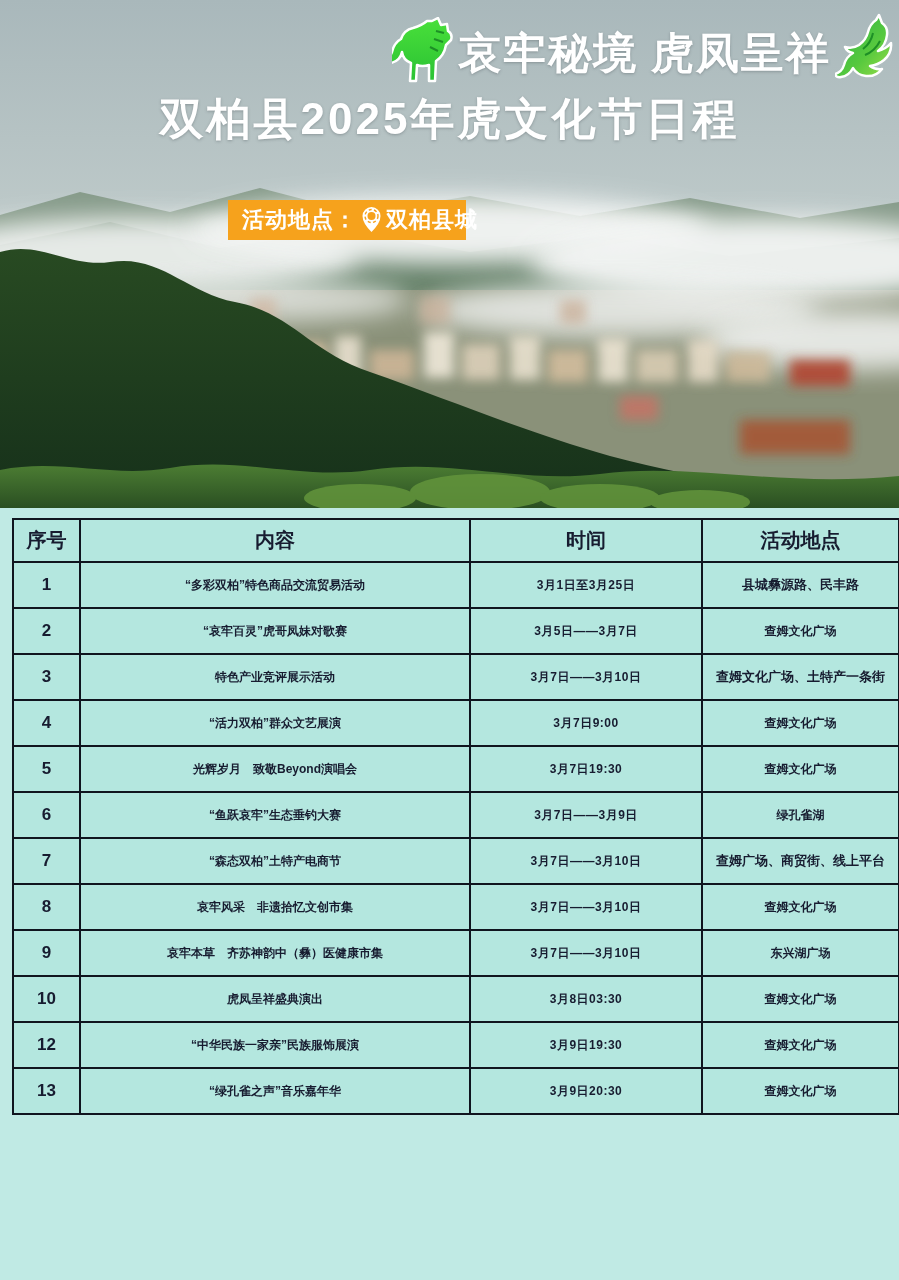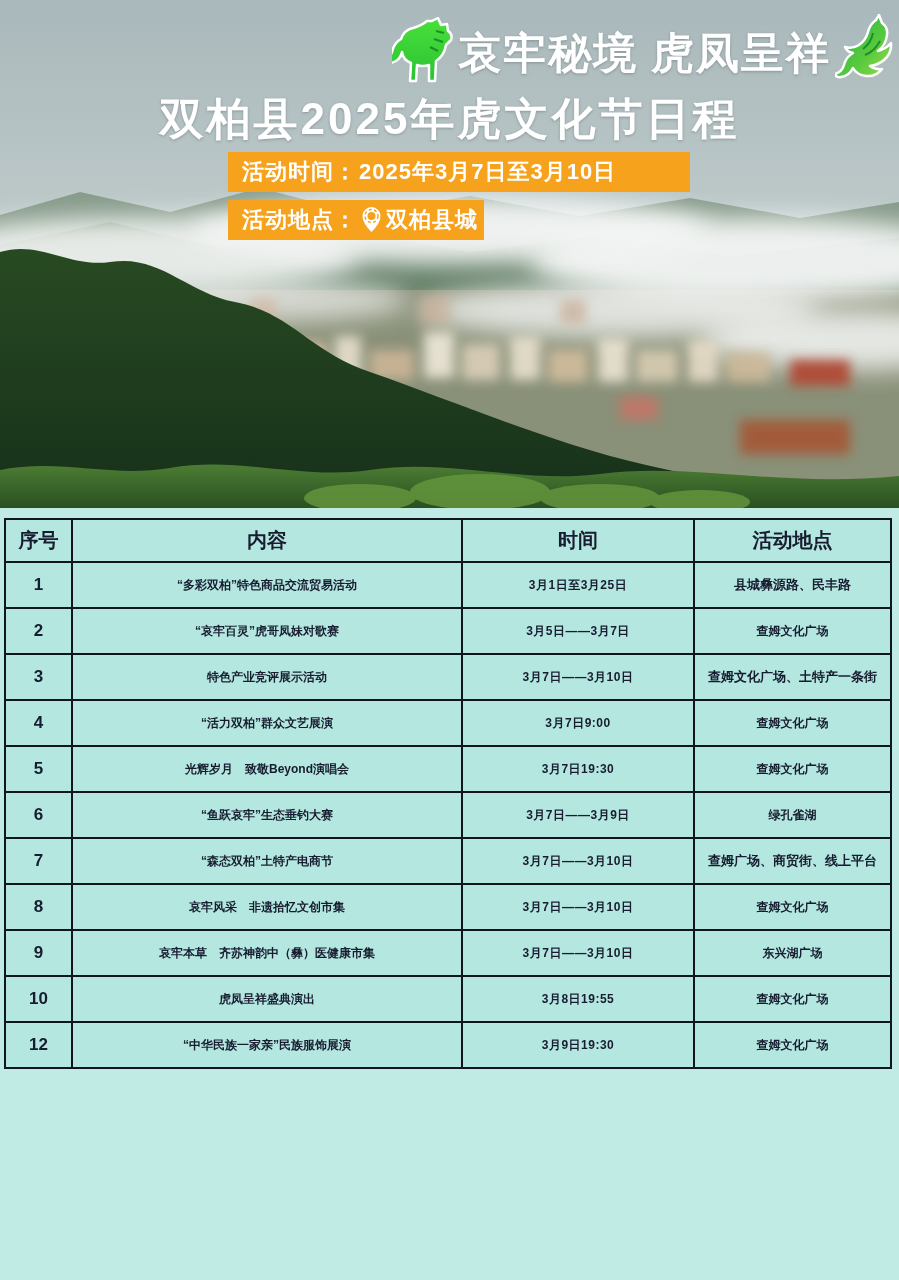--- a/index.html
+++ b/index.html
@@ -39,24 +39,24 @@
     letter-spacing:3px;text-shadow:0 1px 3px rgba(60,70,75,.35);
   }
   .icon-wrap{display:inline-flex;align-items:center;}
   .banner{
     position:absolute;left:228px;height:40px;
     background:var(--accent-orange);
     color:#fff;font-weight:bold;font-size:22px;line-height:40px;
     padding:0 14px;white-space:nowrap;display:flex;align-items:center;gap:2px;
   }
   .banner-time{top:152px;width:462px;letter-spacing:1px;}
-  .banner-loc{top:200px;width:256px;letter-spacing:1px;}
+  .banner-loc{top:200px;width:238px;letter-spacing:1px;}
   .pin{display:inline-flex;margin:0 2px;}
   
-  .table-wrap{position:absolute;left:4px;top:518px;width:800px;}
+  .table-wrap{position:absolute;left:12px;top:518px;width:800px;}
   table{
     width:100%;border-collapse:collapse;table-layout:fixed;
     background:var(--table-bg);
   }
   th,td{
     border:2px solid var(--border-dark);
     text-align:center;vertical-align:middle;
     color:var(--text-dark);font-weight:bold;
     overflow:hidden;white-space:nowrap;
   }
@@ -187,24 +187,20 @@
               <stop offset="1" stop-color="#9ade4a"></stop>
             </linearGradient>
           </defs>
           <path d="M44,2 l3,8 q6,4 5,12 q-1,10 -9,16 q8,-2 13,-8 q1,10 -7,17 q-6,5 -14,6 q5,4 12,3 q-6,8 -16,7 q-9,-1 -13,-8 q-4,8 -12,9 q-5,1 -6,-3 q7,-2 9,-9 q2,-8 9,-12 q-6,-1 -8,-6 q8,2 14,-2 q7,-5 9,-13 q2,-8 8,-12 z" fill="url(#ph)" stroke="#ffffff" stroke-width="2.5" stroke-linejoin="round"></path>
           <path d="M38,20 q-2,10 -10,16 M45,28 q-5,10 -15,14" stroke="#1d8f26" stroke-width="2" fill="none"></path>
         </svg>
       </span>
     </div>
     <h2 class="sub-title" data-name="poster-subtitle">双柏县2025年虎文化节日程</h2>
 
-    <div class="banner banner-time" data-name="time-banner">
-      <span data-name="time-banner-label">活动时间：</span>
-      <span data-name="time-banner-value">2025年3月7日至3月10日</span>
-    </div>
     <div class="banner banner-loc" data-name="location-banner">
       <span data-name="location-banner-label">活动地点：</span>
       <span class="pin" data-name="location-pin-icon">
         <svg width="21" height="28" viewBox="0 0 21 28">
           <path d="M10.5,1 a9,9 0 0 1 9,9 q0,7 -9,16 q-9,-9 -9,-16 a9,9 0 0 1 9,-9 z" fill="#ffffff"></path>
           <circle cx="10.5" cy="10" r="4" fill="#f6a21c"></circle>
           <circle cx="10.5" cy="10" r="6.5" fill="none" stroke="#f6a21c" stroke-width="1.4" stroke-dasharray="3 2.4"></circle>
         </svg>
       </span>
       <span data-name="location-banner-value">双柏县城</span>
@@ -278,26 +274,32 @@
           </tr>
           <tr data-name="table-row">
             <td data-name="cell-no">9</td>
             <td data-name="cell-content">哀牢本草　齐苏神韵中（彝）医健康市集</td>
             <td data-name="cell-time">3月7日——3月10日</td>
             <td data-name="cell-location">东兴湖广场</td>
           </tr>
           <tr data-name="table-row">
             <td data-name="cell-no">10</td>
             <td data-name="cell-content">虎凤呈祥盛典演出</td>
-            <td data-name="cell-time">3月8日19:55</td>
+            <td data-name="cell-time">3月8日03:30</td>
             <td data-name="cell-location">查姆文化广场</td>
           </tr>
           <tr data-name="table-row">
             <td data-name="cell-no">12</td>
             <td data-name="cell-content">“中华民族一家亲”民族服饰展演</td>
             <td data-name="cell-time">3月9日19:30</td>
             <td data-name="cell-location">查姆文化广场</td>
           </tr>
+          <tr data-name="table-row">
+            <td data-name="cell-no">13</td>
+            <td data-name="cell-content">“绿孔雀之声”音乐嘉年华</td>
+            <td data-name="cell-time">3月9日20:30</td>
+            <td data-name="cell-location">查姆文化广场</td>
+          </tr>
         </tbody>
     </table>
   </div>
 
 </div>
 
 </body></html>

